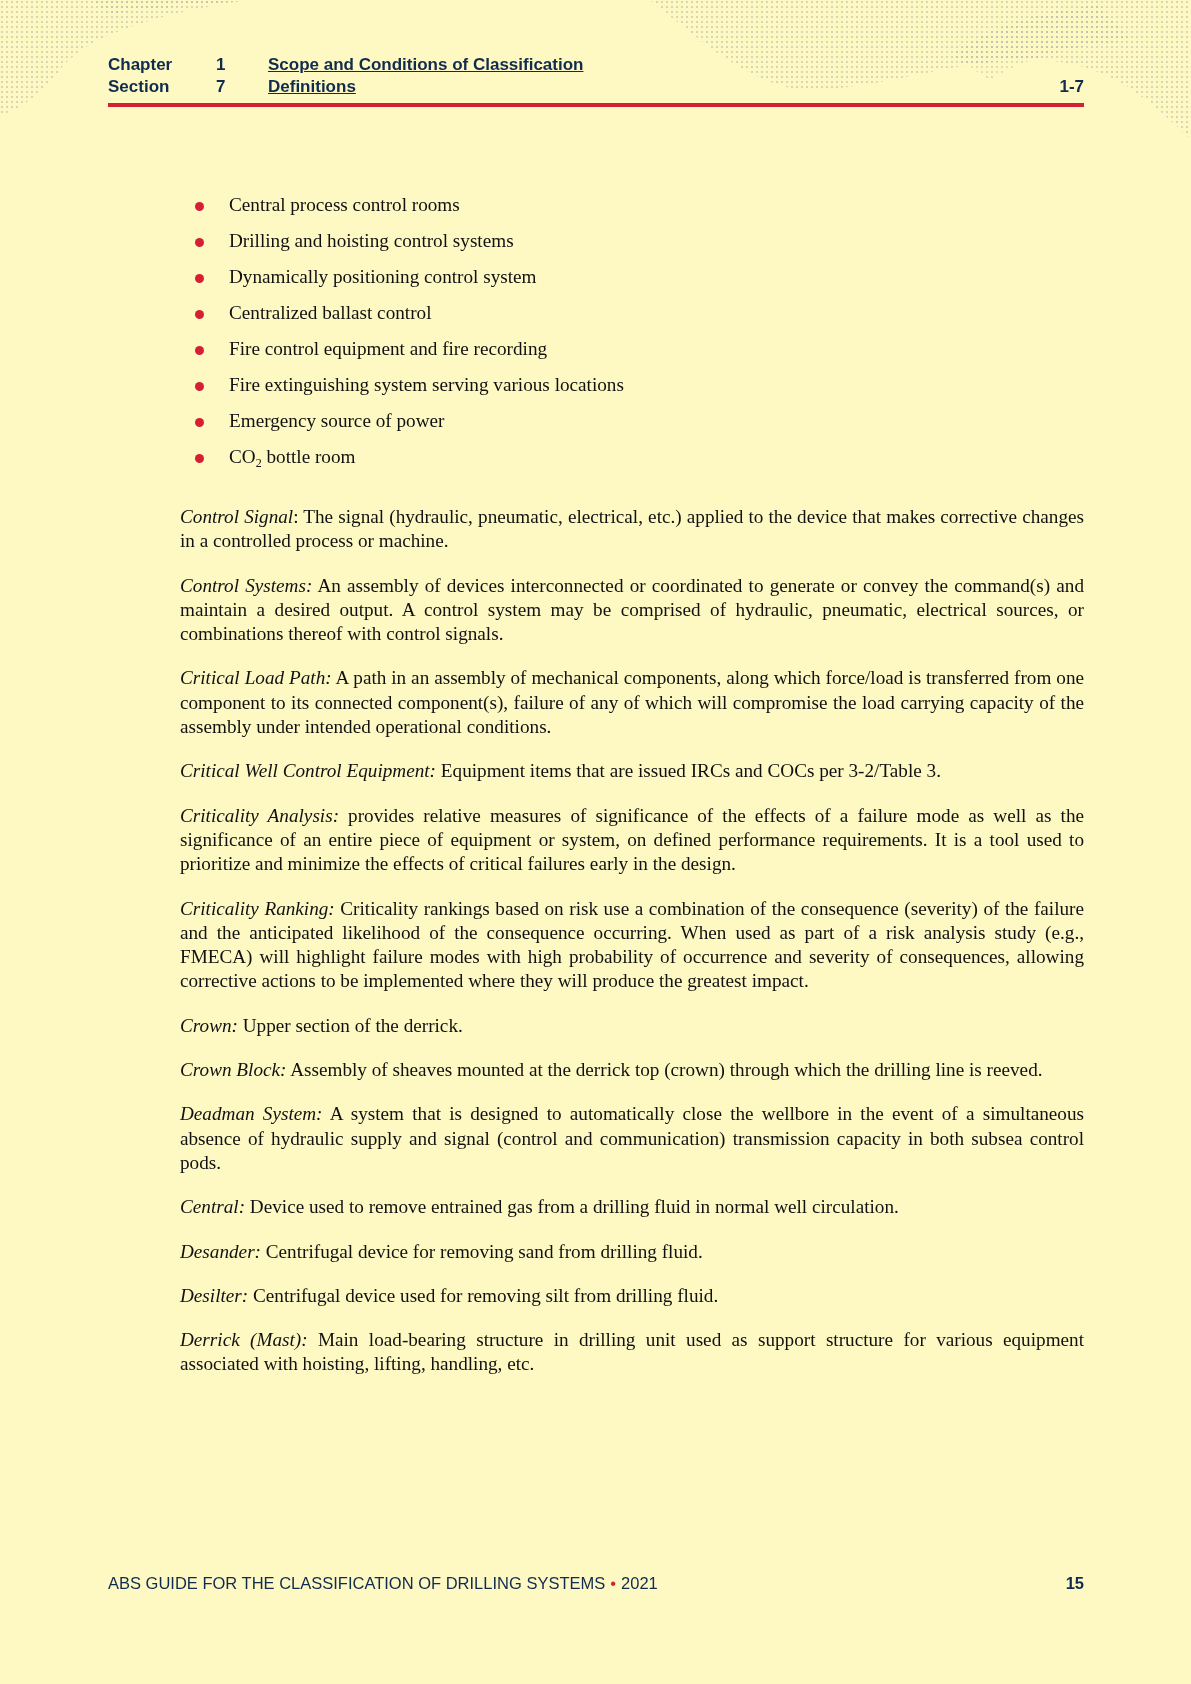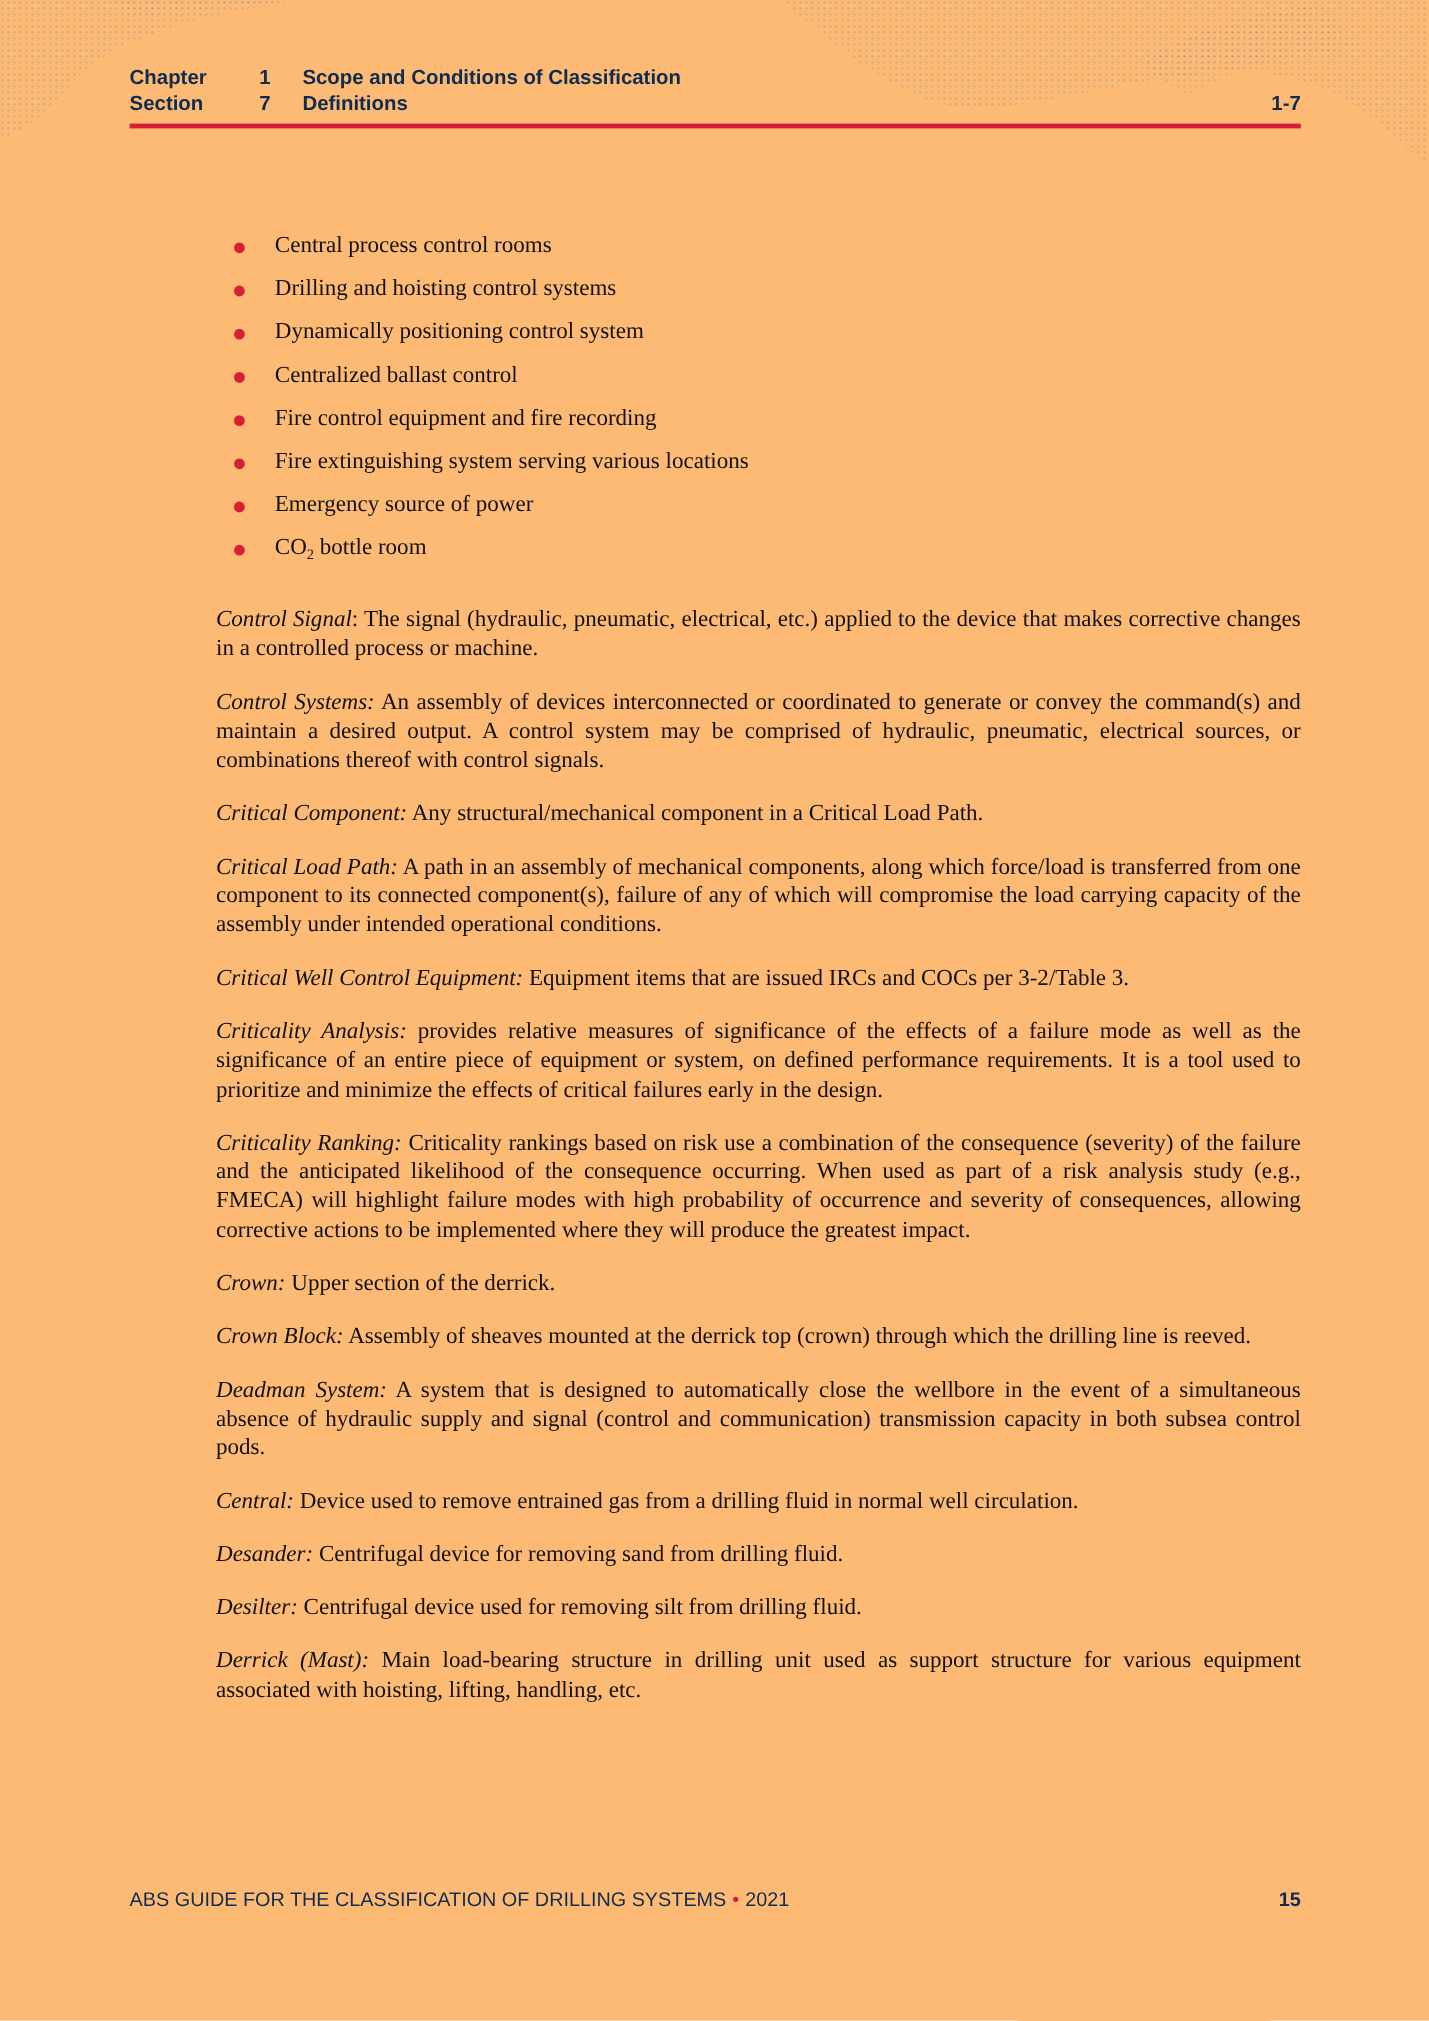--- a/index.html
+++ b/index.html
@@ -1,25 +1,25 @@
 <!DOCTYPE html>
 <html><head>
   <meta charset="utf-8">
   <style>
     html, body { margin: 0; padding: 0; background: #ffffff; }
     body { width: 1191px; height: 1684px; position: relative; overflow: hidden; }
-    .page { position: absolute; left: 0; top: 0; width: 1191px; height: 1684px; background: #fdba74; }
+    .page { position: absolute; left: 0; top: 0; width: 1191px; height: 1684px; background: #fef9c3; }
 
     .dots { position: absolute; left: 0; top: 0; width: 1191px; height: 140px; pointer-events: none; }
 
     .hdr { position: absolute; left: 108px; top: 54px; width: 976px; font-family: "Liberation Sans", sans-serif; font-weight: bold; color: #0f2b4f; font-size: 17px; }
     .hdr-row { position: relative; height: 22px; line-height: 22px; }
     .hdr-label { position: absolute; left: 0; }
     .hdr-num { position: absolute; left: 108px; }
-    .hdr-title { position: absolute; left: 144px; }
+    .hdr-title { position: absolute; left: 160px; text-decoration: underline; }
     .hdr-page { position: absolute; right: 0; }
     .hdr-rule { position: absolute; left: 108px; top: 103px; width: 976px; height: 4px; background: #d51f34; }
 
     .content { position: absolute; left: 180px; top: 180px; width: 904px; font-family: "Liberation Serif", serif; font-size: 19.2px; color: #111; }
 
     .bullets { list-style: none; margin: 13px; padding: 0; }
     .bullets li { position: relative; height: 36px; line-height: 24px; padding-left: 36px; }
     .bullet-dot { position: absolute; left: 2px; top: 9px; width: 9px; height: 9px; border-radius: 50%; background: #d51f34; }
     sub { font-size: 12px; vertical-align: -4px; line-height: 0; }
 
@@ -76,21 +76,20 @@
       <li><span class="bullet-dot"></span><span>Centralized ballast control</span></li>
       <li><span class="bullet-dot"></span><span>Fire control equipment and fire recording</span></li>
       <li><span class="bullet-dot"></span><span>Fire extinguishing system serving various locations</span></li>
       <li><span class="bullet-dot"></span><span>Emergency source of power</span></li>
       <li><span class="bullet-dot"></span><span><span>CO</span><sub>2</sub><span> bottle room</span></span></li>
     </ul>
 
     <div class="defs">
       <p class="def"><span class="term">Control Signal</span><span>:</span><span> The signal (hydraulic, pneumatic, electrical, etc.) applied to the device that makes corrective changes in a controlled process or machine.</span></p>
       <p class="def"><span class="term">Control Systems:</span><span> An assembly of devices interconnected or coordinated to generate or convey the command(s) and maintain a desired output. A control system may be comprised of hydraulic, pneumatic, electrical sources, or combinations thereof with control signals.</span></p>
-      <p class="def"><span class="term">Critical Component:</span><span> Any structural/mechanical component in a Critical Load Path.</span></p>
       <p class="def"><span class="term">Critical Load Path:</span><span> A path in an assembly of mechanical components, along which force/load is transferred from one component to its connected component(s), failure of any of which will compromise the load carrying capacity of the assembly under intended operational conditions.</span></p>
       <p class="def"><span class="term">Critical Well Control Equipment:</span><span> Equipment items that are issued IRCs and COCs per 3-2/Table 3.</span></p>
       <p class="def"><span class="term">Criticality Analysis:</span><span> provides relative measures of significance of the effects of a failure mode as well as the significance of an entire piece of equipment or system, on defined performance requirements. It is a tool used to prioritize and minimize the effects of critical failures early in the design.</span></p>
       <p class="def"><span class="term">Criticality Ranking:</span><span> Criticality rankings based on risk use a combination of the consequence (severity) of the failure and the anticipated likelihood of the consequence occurring. When used as part of a risk analysis study (e.g., FMECA) will highlight failure modes with high probability of occurrence and severity of consequences, allowing corrective actions to be implemented where they will produce the greatest impact.</span></p>
       <p class="def"><span class="term">Crown:</span><span> Upper section of the derrick.</span></p>
       <p class="def"><span class="term">Crown Block:</span><span> Assembly of sheaves mounted at the derrick top (crown) through which the drilling line is reeved.</span></p>
       <p class="def"><span class="term">Deadman System:</span><span> A system that is designed to automatically close the wellbore in the event of a simultaneous absence of hydraulic supply and signal (control and communication) transmission capacity in both subsea control pods.</span></p>
       <p class="def"><span class="term">Central:</span><span> Device used to remove entrained gas from a drilling fluid in normal well circulation.</span></p>
       <p class="def"><span class="term">Desander:</span><span> Centrifugal device for removing sand from drilling fluid.</span></p>
       <p class="def"><span class="term">Desilter:</span><span> Centrifugal device used for removing silt from drilling fluid.</span></p>

